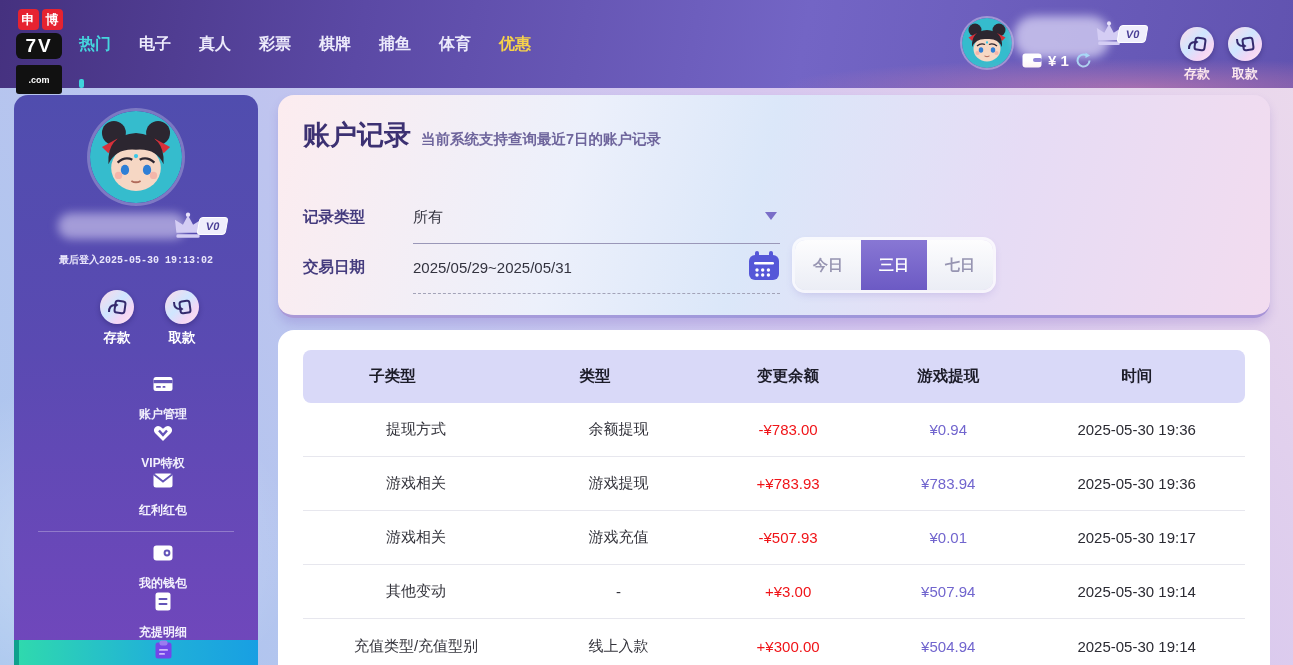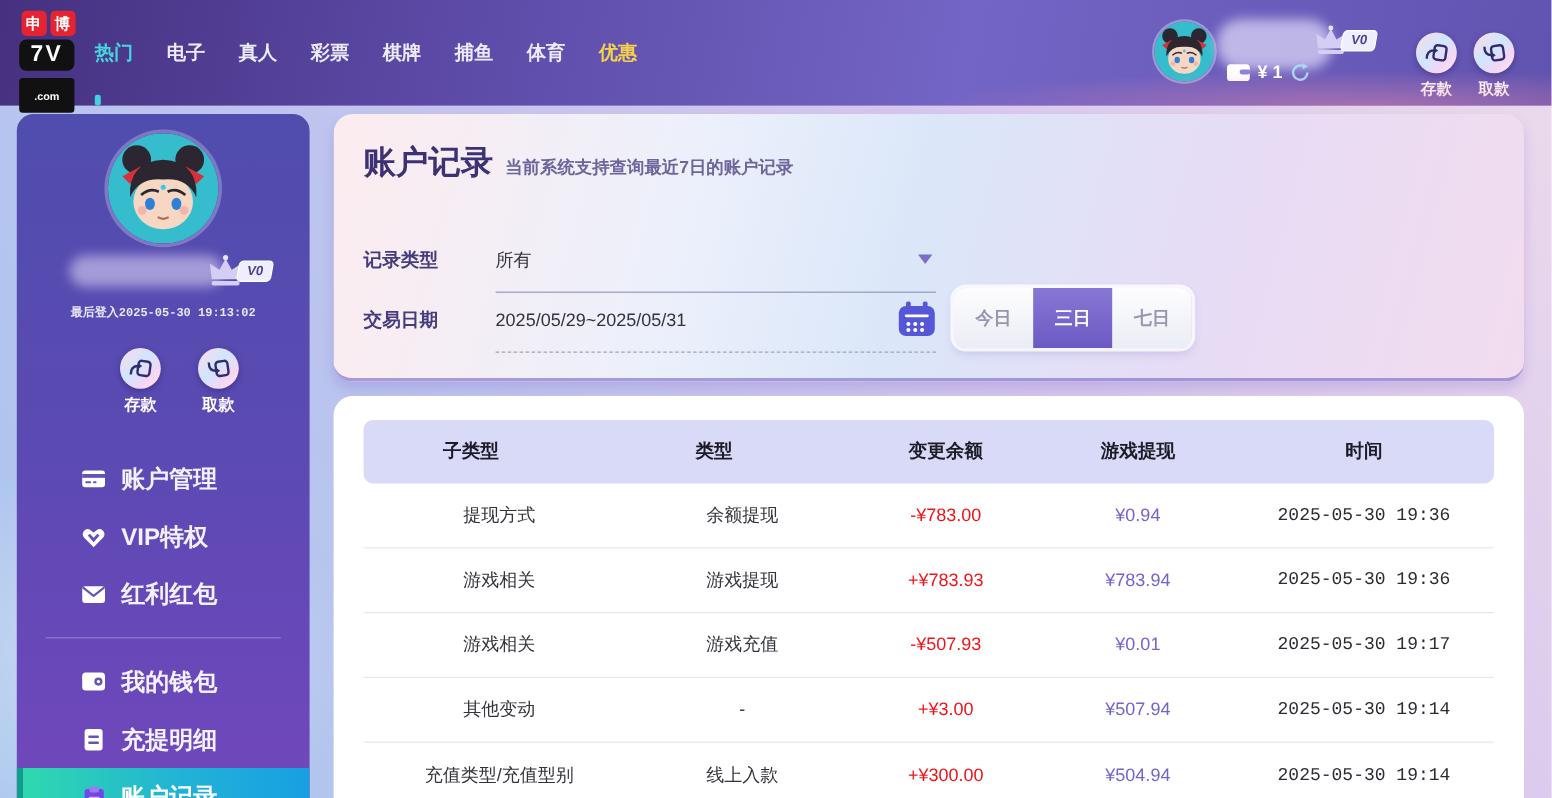--- a/index.html
+++ b/index.html
@@ -63,21 +63,21 @@
     background:rgba(216,210,244,.6); filter:blur(5px); border-radius:14px; }
   .sb-crown { position:absolute; left:158px; top:116px; display:flex; align-items:center; }
   .sb-login { position:absolute; left:0; top:158px; width:244px; text-align:center;
     color:#e9e6fb; font-size:10px; font-weight:600;font-family:Liberation Mono, monospace; }
   .sb-action { position:absolute; top:195px; width:44px; display:flex; flex-direction:column; align-items:center; gap:5px; }
   .sb-action .lbl { color:#fff; font-size:13.5px; font-weight:bold; }
   .sb-deposit { left:81px; } .sb-withdraw { left:146px; }
 
   .sb-menu { position:absolute; left:0; top:280px; width:244px; }
   .menu-item { height:48px; display:flex; align-items:center; gap:13px; padding-left:54px;
-    color:#f3f1fd; font-size:20px; font-weight:bold; cursor:pointer; }
+    color:#f3f1fd; font-size:12px; font-weight:bold; cursor:pointer;flex-direction:column; }
   .menu-item .mi-icon { width:20px; height:20px; display:flex; align-items:center; justify-content:center; }
   .menu-divider { height:1px; background:rgba(255,255,255,.28); margin:12px 24px; }
   .menu-item.active { background:linear-gradient(90deg,#2fd9ae 0%,#21b3d6 55%,#189fe3 100%);
     border-left:5px solid #0fa08c; padding-left:49px; color:#fff; }
 
   
   .filter-panel { position:absolute; left:278px; top:95px; width:992px; height:223px;
     border-radius:16px;
     background:linear-gradient(105deg,#fcecef 0%,#ecf0fb 30%,#dbe7f9 48%,#e6dcf5 72%,#f2dcef 100%);
     border-bottom:3px solid rgba(116,98,198,.6);
@@ -104,21 +104,21 @@
   .range-btn.active { background:linear-gradient(180deg,#8877d4 0%,#6c5ac4 100%); color:#fff; }
 
   .table-panel { position:absolute; left:278px; top:330px; width:992px; height:335px;
     border-radius:16px 16px 0 0; background:#ffffff; }
   .table { position:absolute; left:25px; top:20px; width:942px; }
   .t-head { display:flex; height:53px; background:#d9d9f8; border-radius:8px; align-items:center; }
   .t-head .t-cell { font-size:15.5px; font-weight:bold; color:#1c1c28; }
   .t-row { display:flex; height:54px; align-items:center; border-bottom:1px solid #e7e7ee; }
   .t-row:last-child { border-bottom:none; }
   .t-cell { text-align:center; font-size:15px; }
-  .c1 { width:24%; } .c2 { width:19%; } .c3 { width:17%; } .c4 { width:17%; } .c5 { width:23%;font-family:Liberation Mono, monospace; }
+  .c1 { width:24%; } .c2 { width:19%; } .c3 { width:17%; } .c4 { width:17%; } .c5 { width:23%; }
   .cell-type, .cell-subtype { color:#33333b; }
   .cell-change { color:#f01418; }
   .cell-after { color:#7165ce; }
   .cell-time { color:#2b2b33; }
 </style>
 </head>
 <body>
 
 <svg width="0" height="0" style="position:absolute">
   <defs>

